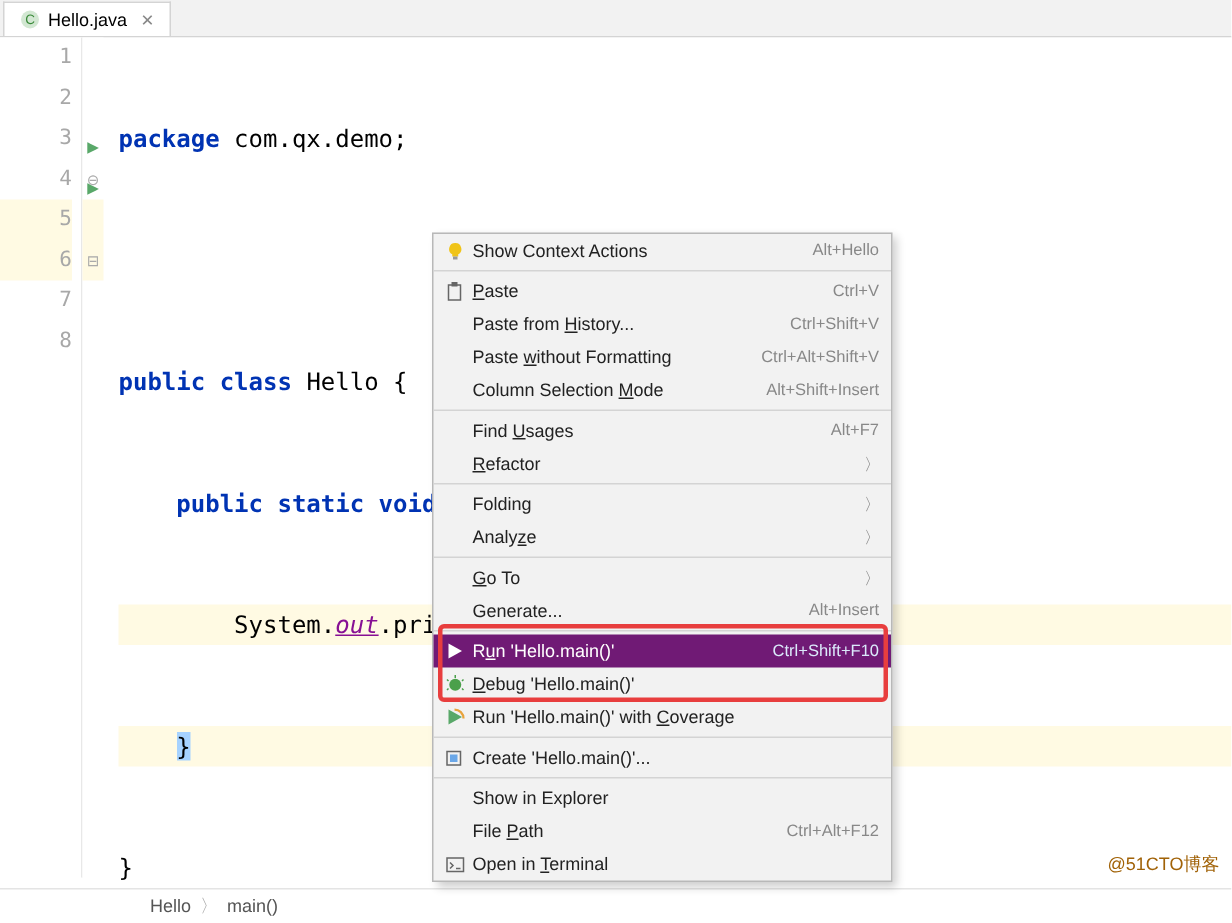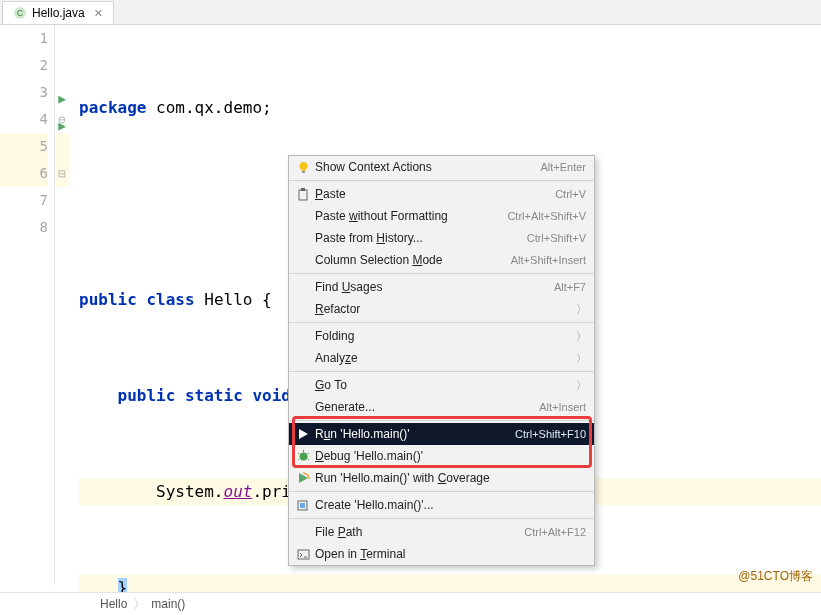--- a/index.html
+++ b/index.html
@@ -8,33 +8,33 @@
 .tab { height: 23px; background: #fff; border: 1px solid #d4d4d4; border-bottom: none; padding: 3px 10px; display: flex; align-items: center; gap: 5px; font-size: 12px; margin-left: 2px; }
 .tab-icon { width: 14px; height: 14px; display: inline-flex; align-items: center; justify-content: center; }
 .tab-close { color: #888; font-size: 11px; margin-left: 4px; }
 .editor-area { display: flex; height: 560px; background: #fff; position: relative; }
 .gutter { width: 55px; background: #fff; border-right: 1px solid #e8e8e8; font-family: "Consolas", monospace; font-size: 14px; color: #a8a8a8; text-align: right; padding-right: 6px; }
 .gutter-line { height: 27px; line-height: 27px; position: relative; }
 .run-marker { position: absolute; right: -18px; top: 6px; color: #59a869; font-size: 13px; }
 .fold-gutter { width: 14px; background: #fff; }
 .fold-mark { height: 27px; display: flex; align-items: center; justify-content: center; color: #aaa; font-size: 10px; }
 .code { flex: 1; font-family: "Consolas", monospace; font-size: 16px; line-height: 27px; padding-left: 10px; white-space: pre; }
-.code-line { height: 27px; margin-top: 15px; }
+.code-line { height: 27px; }
 .hl-line { background: #fffae3; }
 .kw { color: #0033b3; font-weight: bold; }
 .cls { color: #000; }
 .str { color: #067d17; }
 .fn { color: #000; font-style: italic; }
 .fld { color: #871094; font-style: italic; text-decoration: underline; }
 .cursor-sel { background: #a6d2ff; }
 .breadcrumb { position: absolute; bottom: 0; left: 0; right: 0; height: 23px; background: #fff; border-top: 1px solid #e4e4e4; padding: 3px 12px 3px 100px; font-size: 12px; color: #555; display: flex; align-items: center; gap: 6px; }
 .crumb-sep { color: #aaa; }
 .context-menu { position: absolute; left: 288px; top: 155px; width: 307px; background: #f2f2f2; border: 1px solid #b8b8b8; box-shadow: 3px 3px 6px rgba(0,0,0,0.2); font-size: 12px; z-index: 100; }
 .menu-item { height: 22px; display: flex; align-items: center; padding: 0 8px 0 4px; color: #222; cursor: default; }
-.menu-item.sel { background: #0f172a; color: #fff; }
+.menu-item.sel { background: #701a75; color: #fff; }
 .menu-icon { width: 20px; height: 16px; display: inline-flex; align-items: center; justify-content: center; color: #666; font-size: 11px; flex-shrink: 0; }
 .menu-item.sel .menu-icon { color: #fff; }
 .menu-label { flex: 1; padding-left: 2px; }
 .menu-short { color: #888; font-size: 11px; }
 .menu-item.sel .menu-short { color: #dbe9fb; }
 .menu-sub { color: #888; font-size: 11px; width: 10px; text-align: right; }
 .menu-sep { height: 1px; background: #d4d4d4; margin: 2px 0; }
 .underline { text-decoration: underline; }
 .highlight-box { position: absolute; left: 292px; top: 416px; width: 300px; height: 52px; border: 3px solid #e83e3e; border-radius: 4px; z-index: 101; pointer-events: none; }
 .watermark { position: absolute; right: 8px; bottom: 30px; color: #a16207; font-size: 12px; z-index: 50; }
@@ -90,45 +90,45 @@
 
 <div class="context-menu" id="ctx">
     <div class="menu-item">
       <span class="menu-icon">
         <svg width="13" height="13" viewBox="0 0 13 13">
           <path d="M6.5 1a4 4 0 00-2 7.5V10h4V8.5A4 4 0 006.5 1z" fill="#f0c418"></path>
           <rect x="5" y="10" width="3" height="2" fill="#999"></rect>
         </svg>
       </span>
       <span class="menu-label">Show Context Actions</span>
-      <span class="menu-short">Alt+Enter</span>
+      <span class="menu-short">Alt+Hello</span>
     </div>
     <div class="menu-sep"></div>
     <div class="menu-item">
       <span class="menu-icon">
         <svg width="12" height="13" viewBox="0 0 12 13">
           <rect x="2" y="2" width="8" height="10" fill="none" stroke="#666"></rect>
           <rect x="4" y="0" width="4" height="3" fill="#666"></rect>
         </svg>
       </span>
       <span class="menu-label"><span class="underline">P</span>aste</span>
       <span class="menu-short">Ctrl+V</span>
     </div>
     <div class="menu-item">
       <span class="menu-icon"></span>
+      <span class="menu-label">Paste from <span class="underline">H</span>istory...</span>
+      <span class="menu-short">Ctrl+Shift+V</span>
+    </div>
+    <div class="menu-item">
+      <span class="menu-icon"></span>
       <span class="menu-label">Paste <span class="underline">w</span>ithout Formatting</span>
       <span class="menu-short">Ctrl+Alt+Shift+V</span>
     </div>
     <div class="menu-item">
       <span class="menu-icon"></span>
-      <span class="menu-label">Paste from <span class="underline">H</span>istory...</span>
-      <span class="menu-short">Ctrl+Shift+V</span>
-    </div>
-    <div class="menu-item">
-      <span class="menu-icon"></span>
       <span class="menu-label">Column Selection <span class="underline">M</span>ode</span>
       <span class="menu-short">Alt+Shift+Insert</span>
     </div>
     <div class="menu-sep"></div>
     <div class="menu-item">
       <span class="menu-icon"></span>
       <span class="menu-label">Find <span class="underline">U</span>sages</span>
       <span class="menu-short">Alt+F7</span>
     </div>
     <div class="menu-item">
@@ -190,20 +190,24 @@
     <div class="menu-item">
       <span class="menu-icon">
         <svg width="13" height="13" viewBox="0 0 13 13">
           <rect x="1" y="2" width="9" height="9" fill="none" stroke="#666"></rect>
           <rect x="3" y="4" width="5" height="5" fill="#6aa7e8"></rect>
         </svg>
       </span>
       <span class="menu-label">Create 'Hello.main()'...</span>
     </div>
     <div class="menu-sep"></div>
+    <div class="menu-item">
+      <span class="menu-icon"></span>
+      <span class="menu-label">Show in Explorer</span>
+    </div>
     <div class="menu-item">
       <span class="menu-icon"></span>
       <span class="menu-label">File <span class="underline">P</span>ath</span>
       <span class="menu-short">Ctrl+Alt+F12</span>
     </div>
     <div class="menu-item">
       <span class="menu-icon">
         <svg width="13" height="13" viewBox="0 0 13 13">
           <rect x="1" y="2" width="11" height="9" fill="none" stroke="#666"></rect>
           <path d="M3 5l2 2-2 2M7 9h3" stroke="#666" fill="none"></path>

